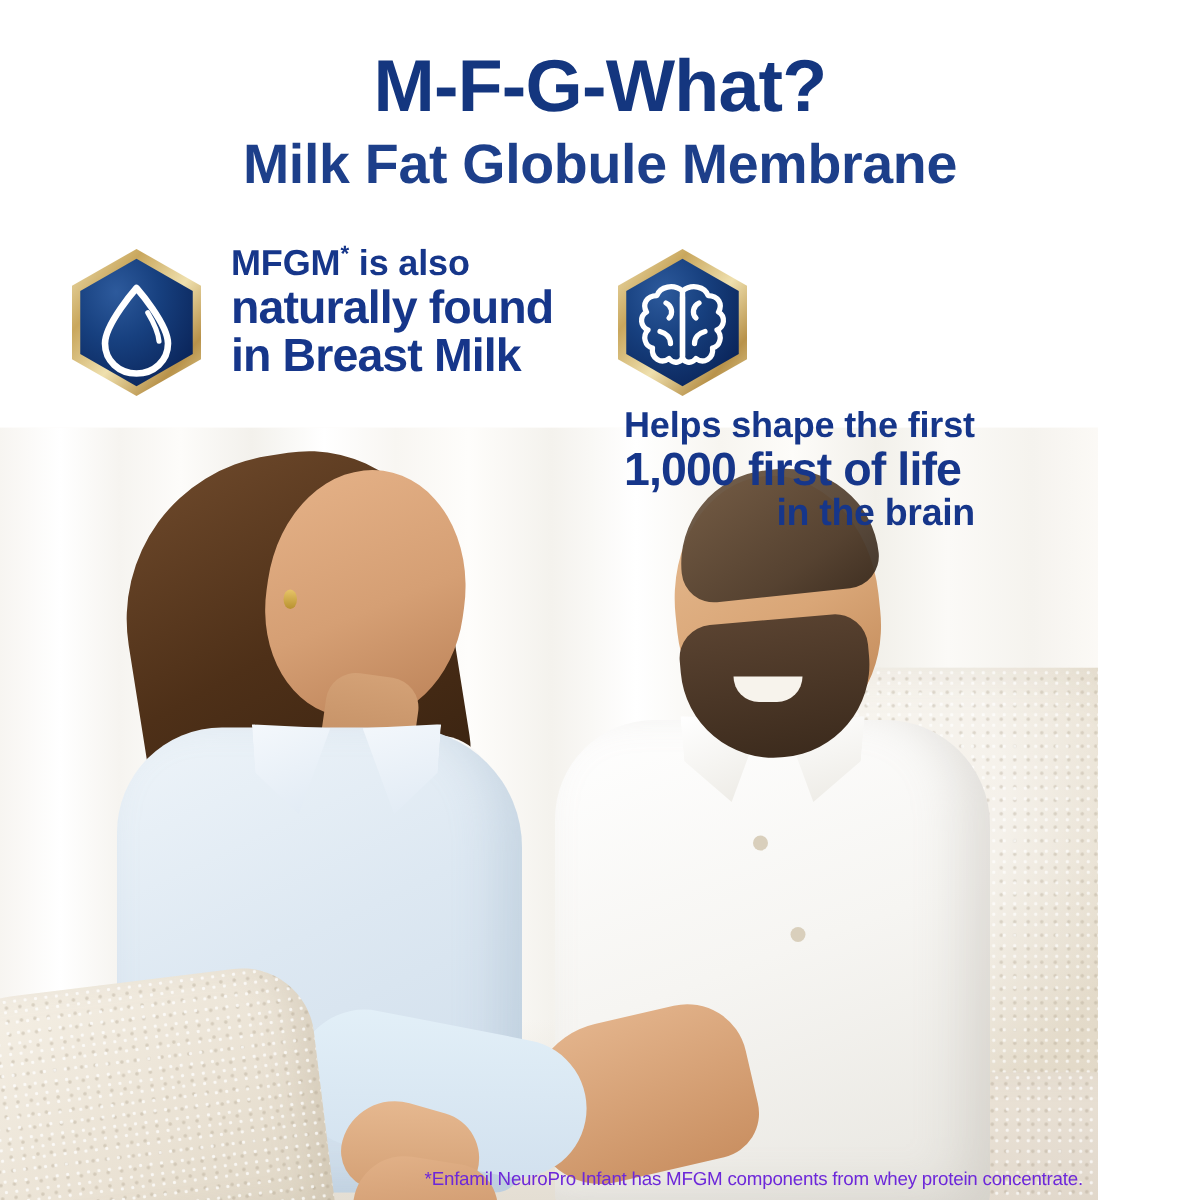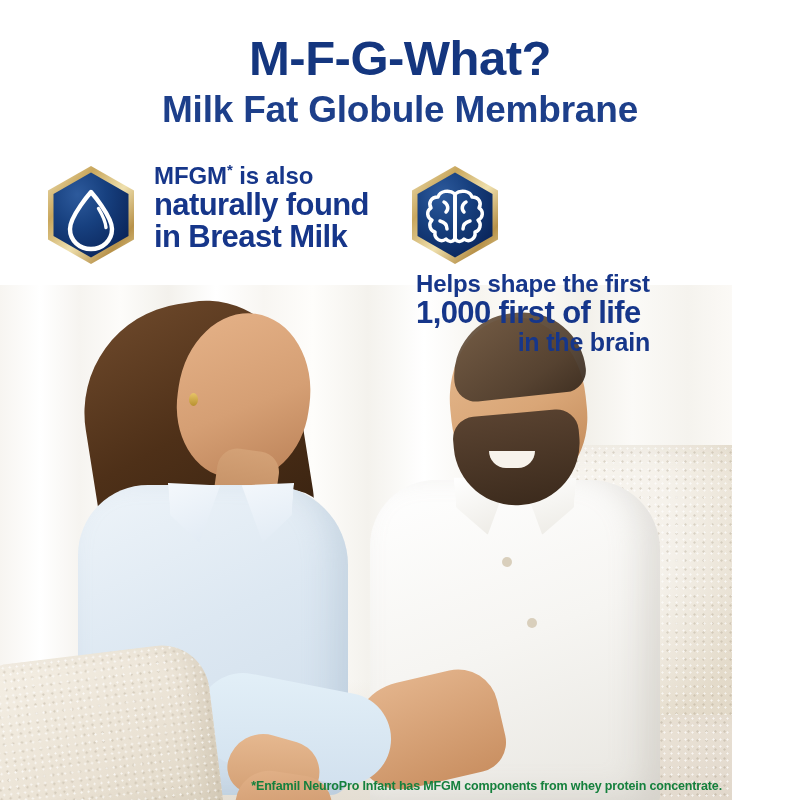--- a/index.html
+++ b/index.html
@@ -365,22 +365,22 @@
 
   
   .footnote {
     position: absolute;
     left: 16px;
     right: 10px;
     bottom: 7px;
     text-align: right;
     z-index: 60;
     font-size: 12.5px;
-    font-weight: 700;
-    color: #15803d;
+    font-weight: 400;
+    color: #6d28d9;
     letter-spacing: -0.15px;
     white-space: nowrap;
   }
 </style>
 </head>
 <body>
 
 <div id="page">
 
   <div class="headline-zone">

